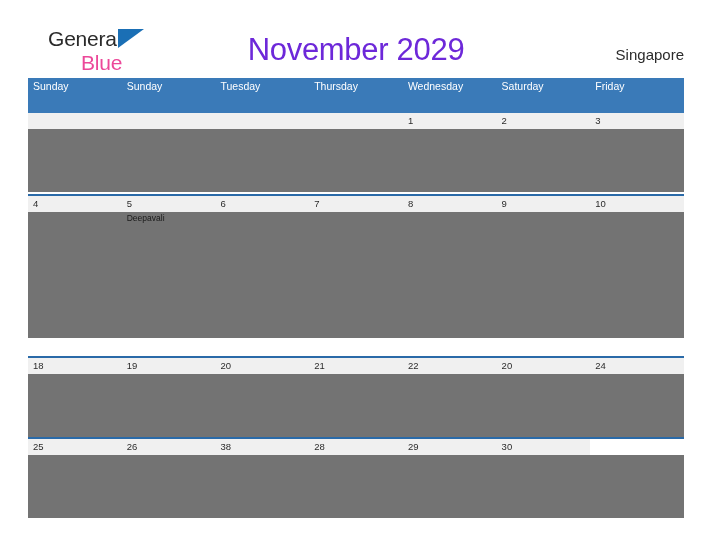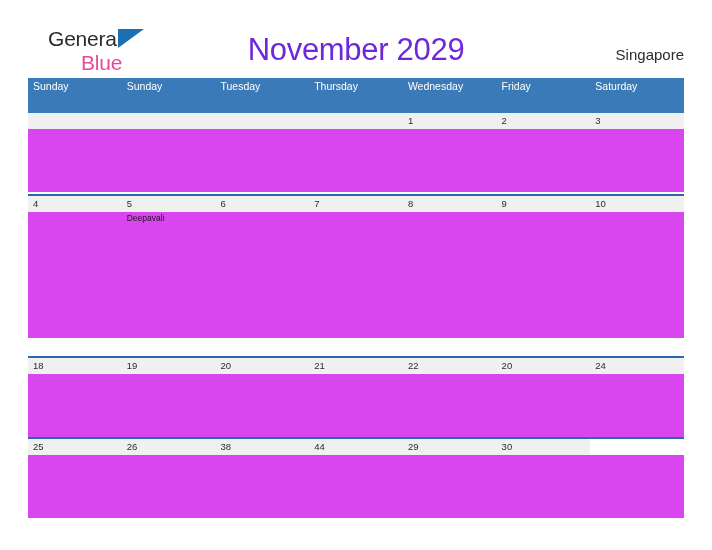--- a/index.html
+++ b/index.html
@@ -128,21 +128,21 @@
   .date-cell.blank {
     background: #f0f0f0;
     color: transparent;
   }
   .date-cell.empty-tail {
     background: #ffffff;
   }
 
   .body-cell {
     flex: 1 1 0;
-    background: #d946ef;
+    background: #737373;
     padding-left: 5px;
     padding-top: 1px;
     box-sizing: border-box;
     overflow: hidden;
   }
   .event {
     font-size: 8.5px;
     color: #1a1a1a;
     line-height: 11px;
     white-space: nowrap;
@@ -167,22 +167,22 @@
 
 </div>
 
 <div class="calendar">
   <div class="dow-header">
       <div class="dow-cell">Sunday</div>
       <div class="dow-cell">Sunday</div>
       <div class="dow-cell">Tuesday</div>
       <div class="dow-cell">Thursday</div>
       <div class="dow-cell">Wednesday</div>
+      <div class="dow-cell">Saturday</div>
       <div class="dow-cell">Friday</div>
-      <div class="dow-cell">Saturday</div>
     </div>
   <div class="weeks-container">
       <div class="week-row first">
         <div class="date-strip">
           <div class="date-cell blank"></div>
           <div class="date-cell blank"></div>
           <div class="date-cell blank"></div>
           <div class="date-cell blank"></div>
           <div class="date-cell">1</div>
           <div class="date-cell">2</div>
@@ -249,21 +249,21 @@
           <div class="body-cell"></div>
           <div class="body-cell"></div>
           <div class="body-cell"></div>
         </div>
       </div>
       <div class="week-row">
         <div class="date-strip">
           <div class="date-cell">25</div>
           <div class="date-cell">26</div>
           <div class="date-cell">38</div>
-          <div class="date-cell">44</div>
+          <div class="date-cell">28</div>
           <div class="date-cell">29</div>
           <div class="date-cell">30</div>
           <div class="date-cell empty-tail"></div>
         </div>
         <div class="body-strip">
           <div class="body-cell"></div>
           <div class="body-cell"></div>
           <div class="body-cell"></div>
           <div class="body-cell"></div>
           <div class="body-cell"></div>

